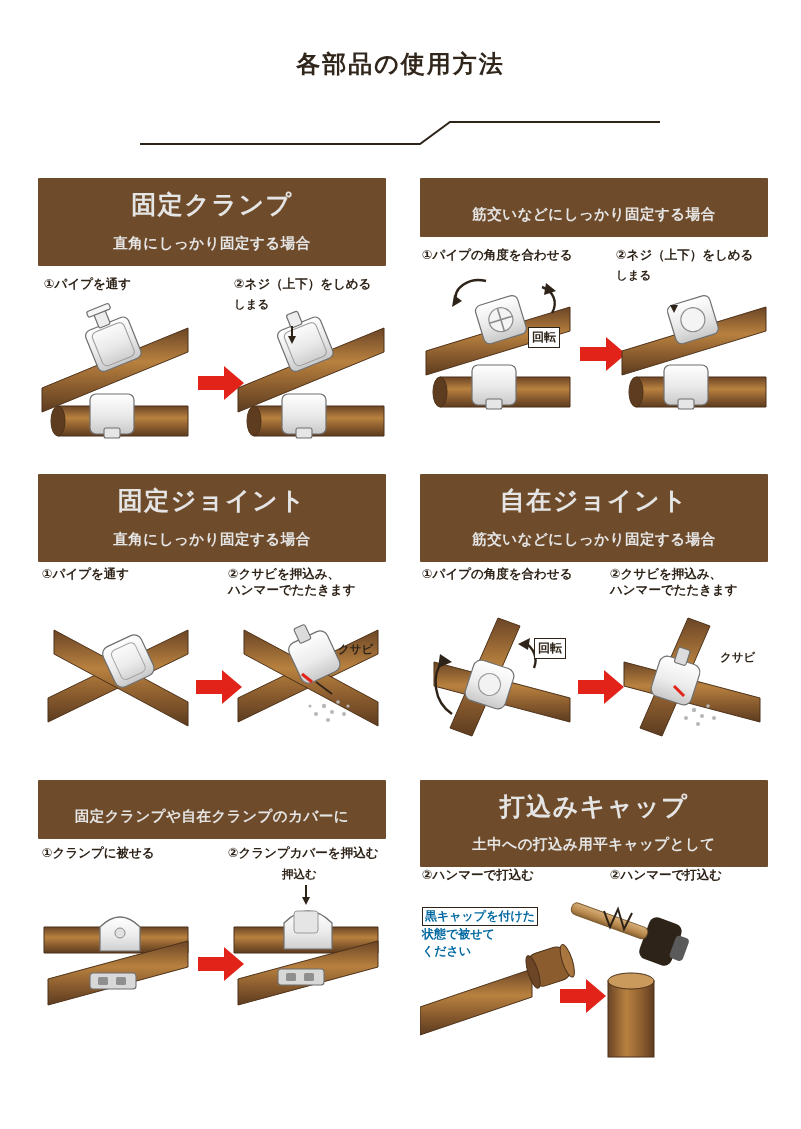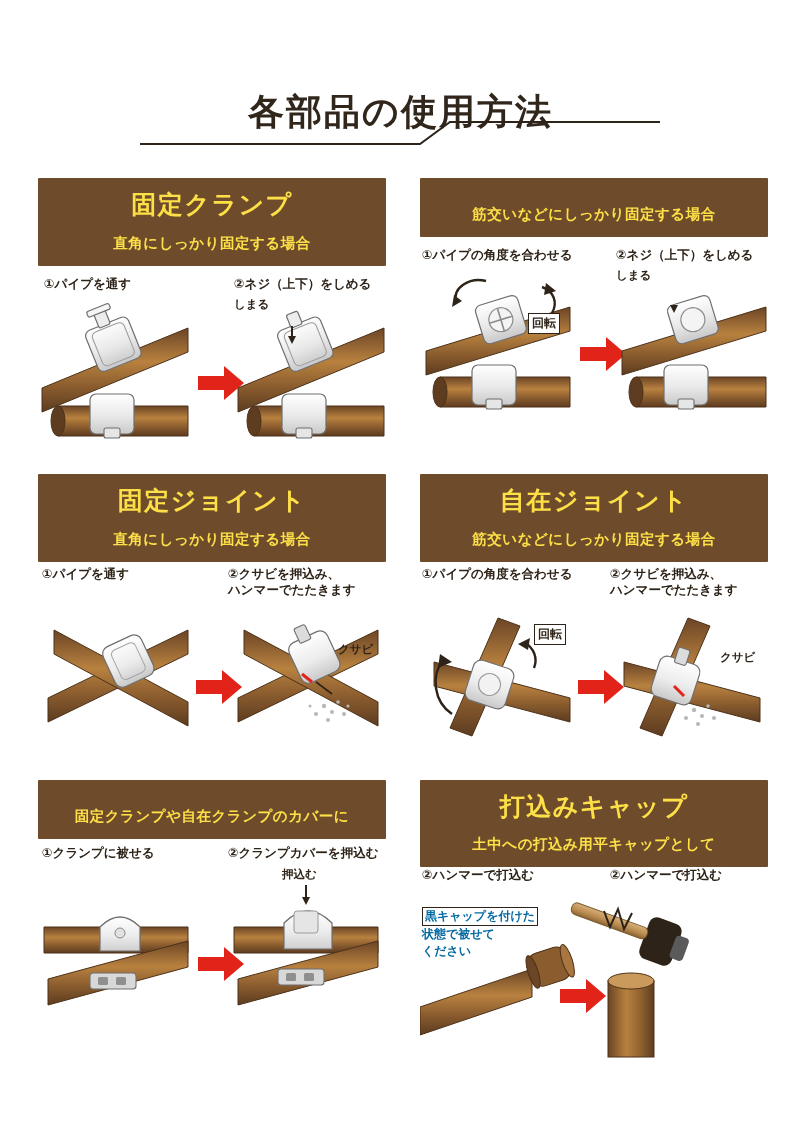--- a/index.html
+++ b/index.html
@@ -14,25 +14,24 @@
     position: relative;
     width: 801px; height: 1129px;
     overflow: hidden;
   }
 
   
   .page-title {
     position: absolute;
     top: 48px; left: 0; width: 801px;
     text-align: center;
-    font-size: 36px;
+    font-size: 24px;
     font-weight: bold;
     letter-spacing: 2px;
     color: #30261c;
-    margin-top: 40px;
   }
   .title-rule {
     position: absolute;
     top: 120px; left: 140px;
     width: 520px; height: 26px;
   }
   .title-rule svg { display:block; }
 
   
   .grid {
@@ -44,21 +43,21 @@
     display: flex;
     justify-content: space-between;
     margin-bottom: 22px;
   }
   .section {
     width: 348px;
   }
 
   .band {
     background: #6e4b2a;
-    color: #fde047;
+    color: #e5e5e5;
     text-align: center;
     padding: 12px 6px 13px 6px;
     border-radius: 1px;
   }
   .band .band-title {
     font-size: 25px;
     font-weight: bold;
     letter-spacing: 1.5px;
     line-height: 1.15;
   }
@@ -109,20 +108,21 @@
     padding: 0 2px;
   }
   .rot-label {
     position: absolute;
     font-size: 12px;
     font-weight: bold;
     border: 1.5px solid #2e2318;
     background: #fff;
     padding: 1px 3px;
     color: #2e2318;
+    margin-top: 14px;
   }
   .kusabi-label {
     position: absolute;
     font-size: 11.5px;
     font-weight: bold;
     color: #2e2318;
   }
 </style>
 </head>
 <body>

